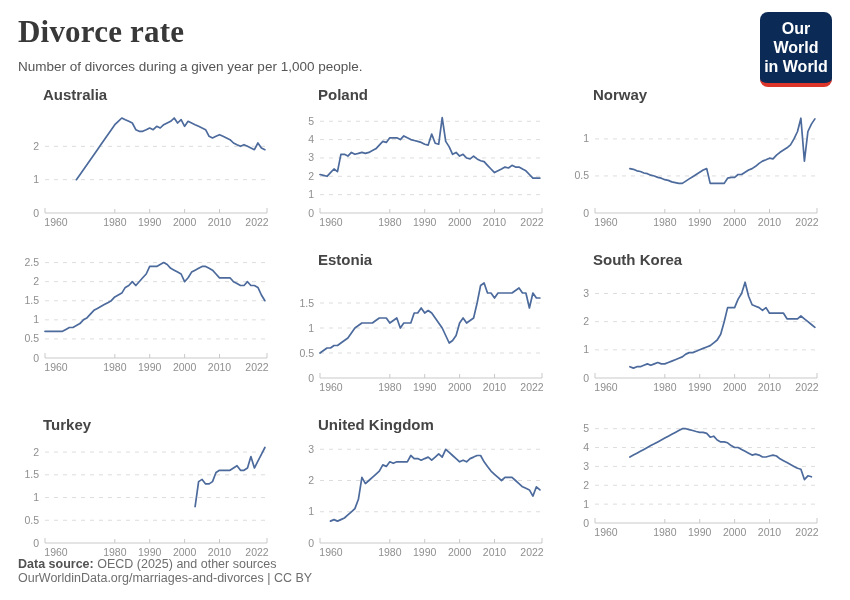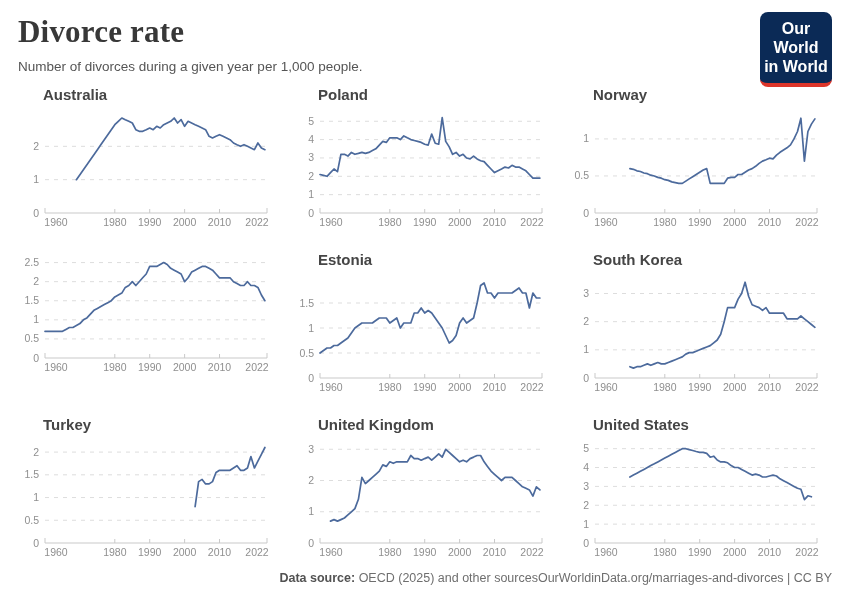--- a/index.html
+++ b/index.html
@@ -12,21 +12,21 @@
   .owid-logo{position:absolute;top:12px;right:18px;width:64px;background:#0b2a56;
         color:#ffffff;text-align:center;font-size:16px;font-weight:700;line-height:1.2;
         padding:7px 4px 6px 4px;border-bottom:4px solid #dd352a;border-radius:8px;}
   .charts{display:grid;grid-template-columns:repeat(3,254px);column-gap:28px;
         row-gap:15px;padding:8px 18px 0 18px;gap:21px;}
   .facet{width:254px;}
   .facet-title{font-size:15px;font-weight:600;color:#454545;margin:0 0 3px 25px;}
   svg.plot{display:block;}
   svg.plot text.tick{font-family:"Liberation Sans",sans-serif;font-size:10.5px;fill:#8f8f8f;}
   .footer{position:absolute;left:18px;right:18px;bottom:15px;display:flex;
-        justify-content:flex-end;font-size:12.5px;color:#6e6e6e;}
+        justify-content:center;font-size:12.5px;color:#6e6e6e;flex-direction:column;}
   .footer .src-label{font-weight:700;color:#525252;}
 </style>
 </head>
 <body>
 
 <div class="page">
 
   <div class="header">
     <h1 class="page-title">Divorce rate</h1>
     <p class="page-subtitle">Number of divorces during a given year per 1,000 people.</p>
@@ -244,21 +244,20 @@
           <text x="131.7169811320756" y="120" text-anchor="middle" class="tick">1990</text>
           <line x1="166.62264150943415" y1="107" x2="166.62264150943415" y2="103" stroke="#c9c9c9" stroke-width="1"></line>
           <text x="166.62264150943415" y="120" text-anchor="middle" class="tick">2000</text>
           <line x1="201.52830188679272" y1="107" x2="201.52830188679272" y2="103" stroke="#c9c9c9" stroke-width="1"></line>
           <text x="201.52830188679272" y="120" text-anchor="middle" class="tick">2010</text>
           <text x="239" y="120" text-anchor="middle" class="tick">2022</text>
           <polyline points="37.5,85.1 41.0,83.6 44.5,85.1 47.9,83.6 51.4,82.0 54.9,78.9 58.4,75.8 61.9,72.6 65.4,63.3 68.9,41.4 72.4,47.6 75.9,44.5 79.4,41.4 82.8,38.3 86.3,35.1 89.8,28.9 93.3,30.4 96.8,25.8 100.3,27.3 103.8,25.8 107.3,25.8 110.8,25.8 114.3,25.8 117.8,19.5 121.2,22.6 124.7,22.6 128.2,24.2 131.7,22.6 135.2,21.1 138.7,24.2 142.2,21.1 145.7,17.9 149.2,21.1 152.7,13.3 156.2,16.4 159.6,19.5 163.1,22.6 166.6,25.8 170.1,24.2 173.6,25.8 177.1,22.6 180.6,21.1 184.1,19.5 187.6,19.5 191.1,25.8 194.5,30.4 198.0,35.1 201.5,38.3 205.0,41.4 208.5,44.5 212.0,41.4 215.5,41.4 219.0,41.4 222.5,44.5 226.0,47.6 229.5,50.8 232.9,52.3 236.4,53.9 239.9,60.1 243.4,50.8 246.9,53.9" fill="none" stroke="#4C6A9C" stroke-width="1.7" stroke-linejoin="round" stroke-linecap="round"></polyline>
         </svg>
     </div>
     <div class="facet">
-      <div class="facet-title">United States</div>
       <svg class="plot" width="254" height="124" viewBox="0 0 254 124">
           <text x="21" y="110.5" text-anchor="end" class="tick">0</text>
           <line x1="27" y1="88.13207547169812" x2="249" y2="88.13207547169812" stroke="#dddddd" stroke-width="1" stroke-dasharray="4,5"></line>
           <text x="21" y="91.63207547169812" text-anchor="end" class="tick">1</text>
           <line x1="27" y1="69.26415094339623" x2="249" y2="69.26415094339623" stroke="#dddddd" stroke-width="1" stroke-dasharray="4,5"></line>
           <text x="21" y="72.76415094339623" text-anchor="end" class="tick">2</text>
           <line x1="27" y1="50.39622641509434" x2="249" y2="50.39622641509434" stroke="#dddddd" stroke-width="1" stroke-dasharray="4,5"></line>
           <text x="21" y="53.89622641509434" text-anchor="end" class="tick">3</text>
           <line x1="27" y1="31.52830188679245" x2="249" y2="31.52830188679245" stroke="#dddddd" stroke-width="1" stroke-dasharray="4,5"></line>
           <text x="21" y="35.02830188679245" text-anchor="end" class="tick">4</text>

